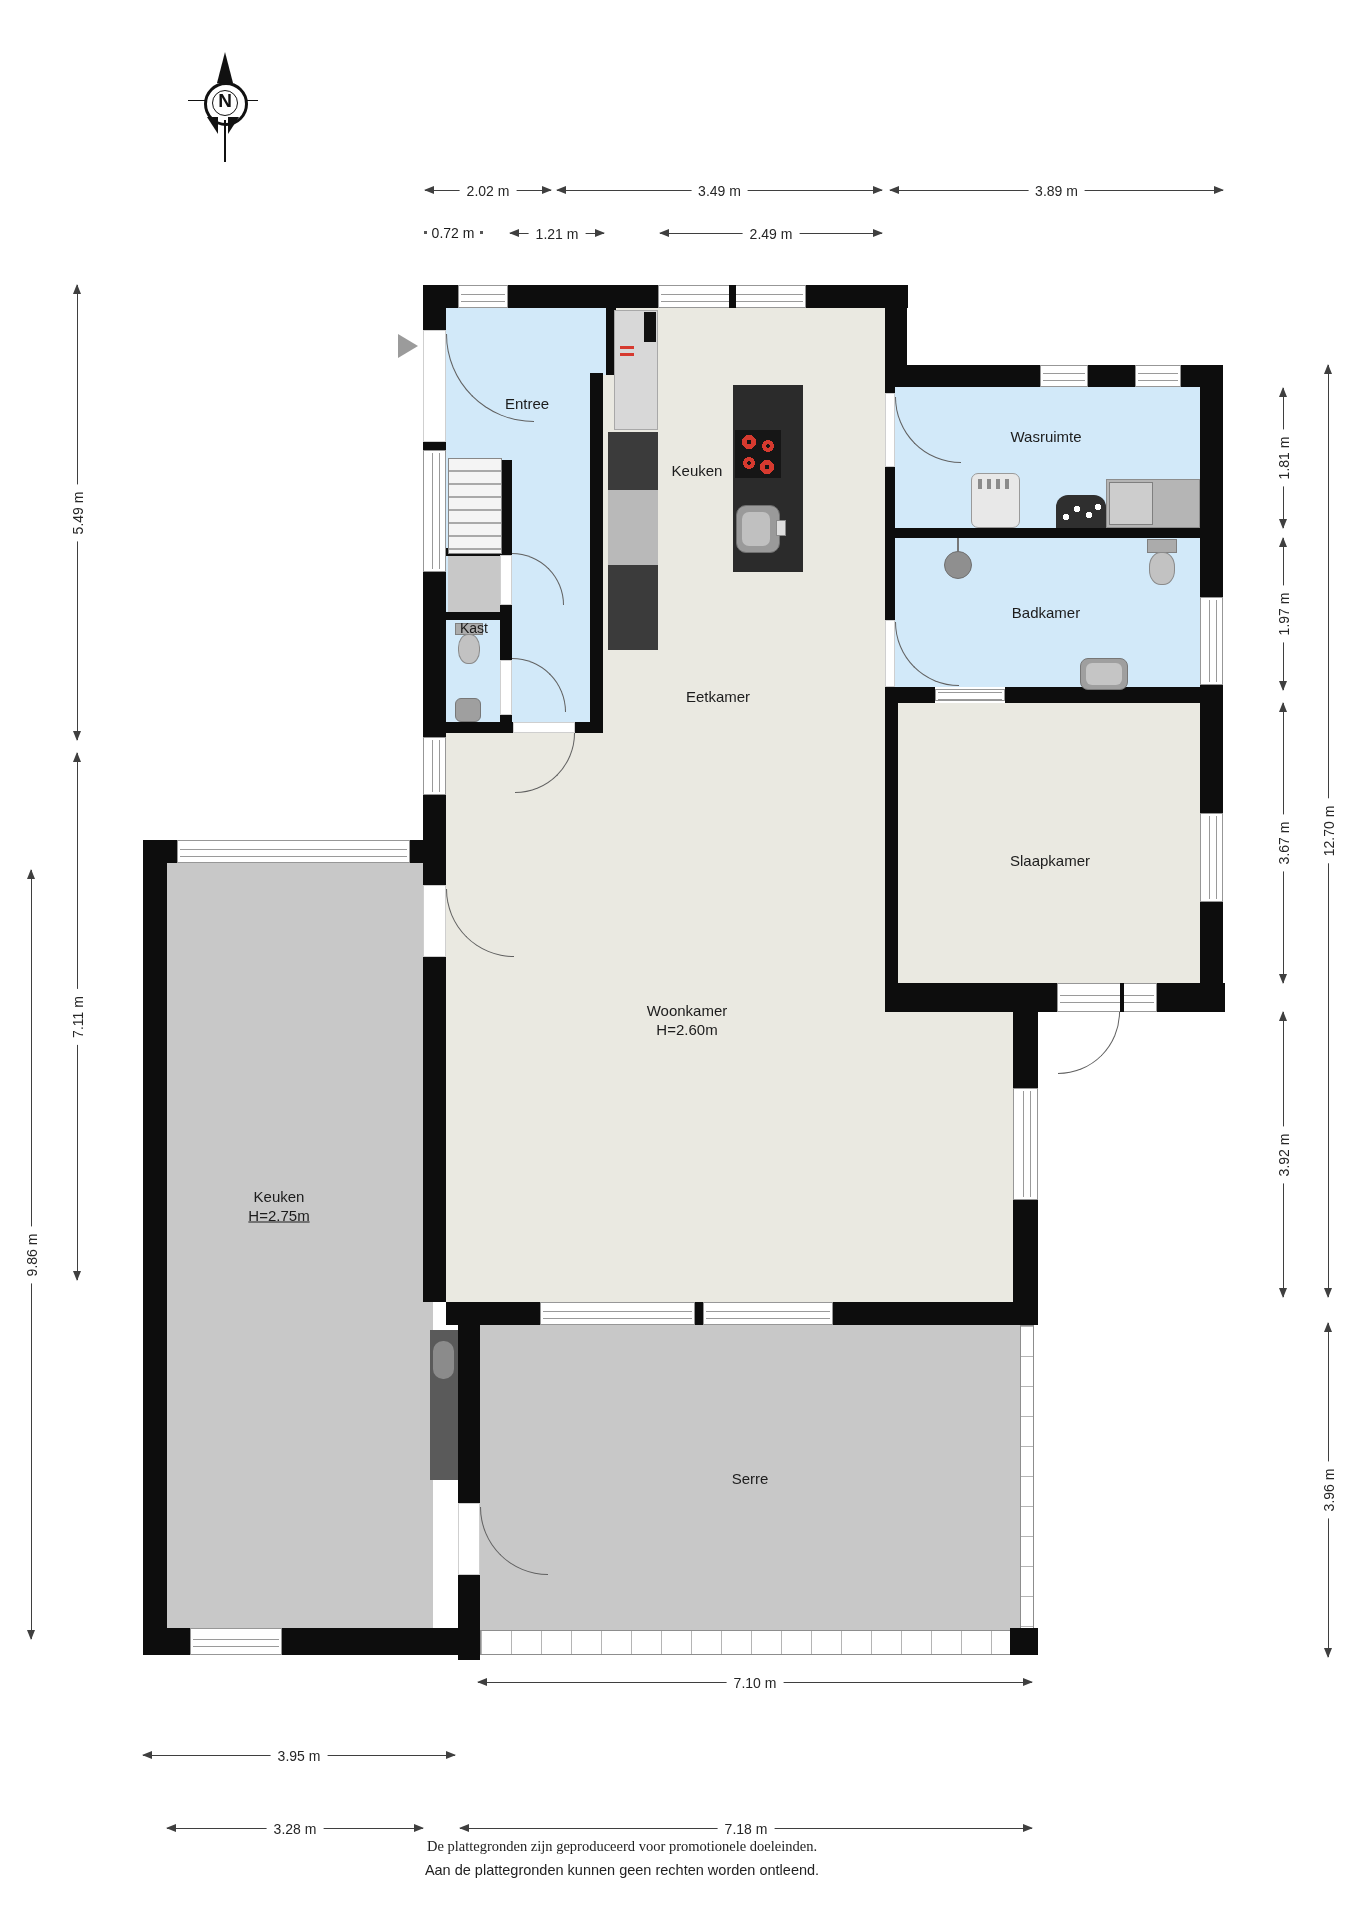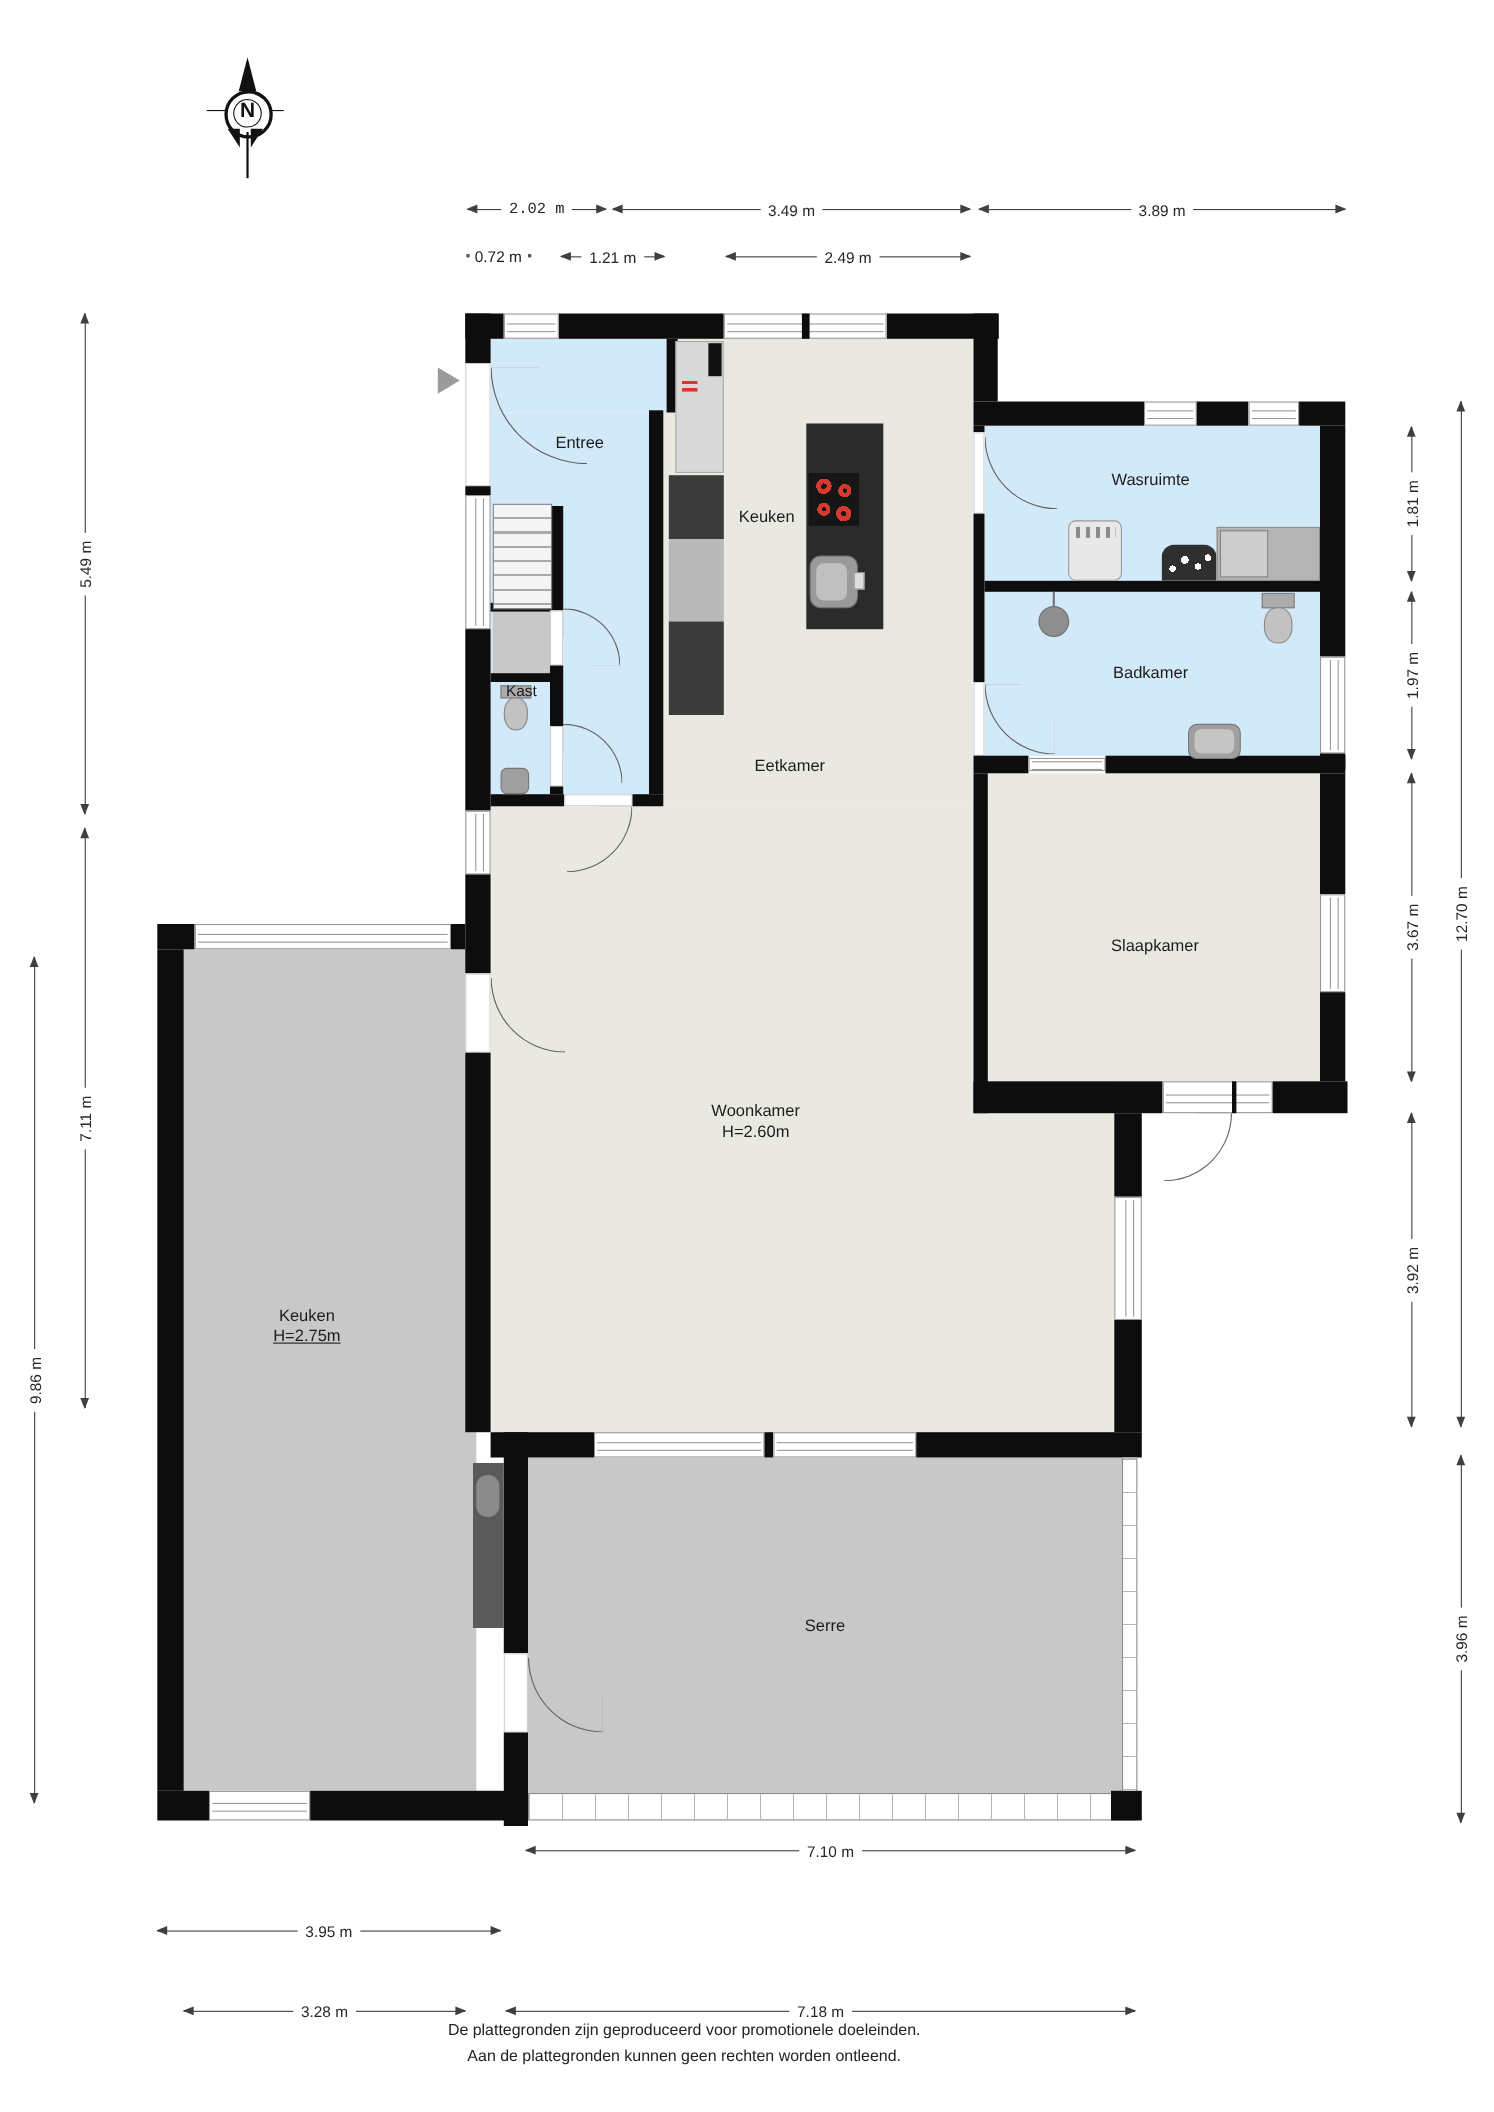--- a/index.html
+++ b/index.html
@@ -218,21 +218,21 @@
   <div class="lbl" style="left:718px;top:696px;">Eetkamer</div>
   <div class="lbl" style="left:687px;top:1010px;">Woonkamer</div>
   <div class="lbl" style="left:687px;top:1029px;">H=2.60m</div>
   <div class="lbl" style="left:279px;top:1196px;">Keuken</div>
   <div class="lbl" style="left:279px;top:1215px;text-decoration:underline;">H=2.75m</div>
   <div class="lbl" style="left:750px;top:1478px;">Serre</div>
   <div class="lbl" style="left:1046px;top:436px;">Wasruimte</div>
   <div class="lbl" style="left:1046px;top:612px;">Badkamer</div>
   <div class="lbl" style="left:1050px;top:860px;">Slaapkamer</div>
 
-  <div class="dimh" style="left:425px;top:190px;width:126px;font-family:Liberation Mono, monospace;">
+  <div class="dimh" style="left:425px;top:190px;width:126px;">
       <i class="al"></i>
       <i class="ar"></i>
       <span>2.02 m</span>
     </div>
   <div class="dimh" style="left:557px;top:190px;width:325px;">
       <i class="al"></i>
       <i class="ar"></i>
       <span>3.49 m</span>
     </div>
   <div class="dimh" style="left:890px;top:190px;width:333px;">
@@ -315,16 +315,16 @@
       <i class="al"></i>
       <i class="ar"></i>
       <span>3.28 m</span>
     </div>
   <div class="dimh" style="left:460px;top:1828px;width:572px;">
       <i class="al"></i>
       <i class="ar"></i>
       <span>7.18 m</span>
     </div>
 
-  <div class="footer" style="top:1838px;">De plattegronden zijn geproduceerd voor promotionele doeleinden.</div>
+  <div class="footer" style="top:1838px;font-family:Liberation Serif, serif;">De plattegronden zijn geproduceerd voor promotionele doeleinden.</div>
   <div class="footer" style="top:1862px;">Aan de plattegronden kunnen geen rechten worden ontleend.</div>
 
 </div>
 
 </body></html>

